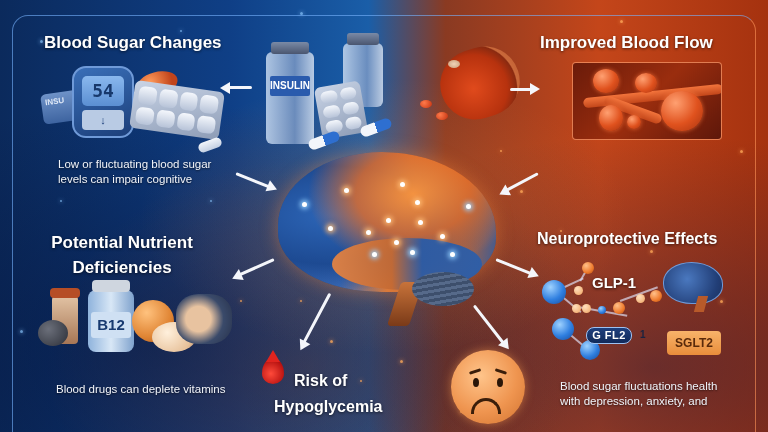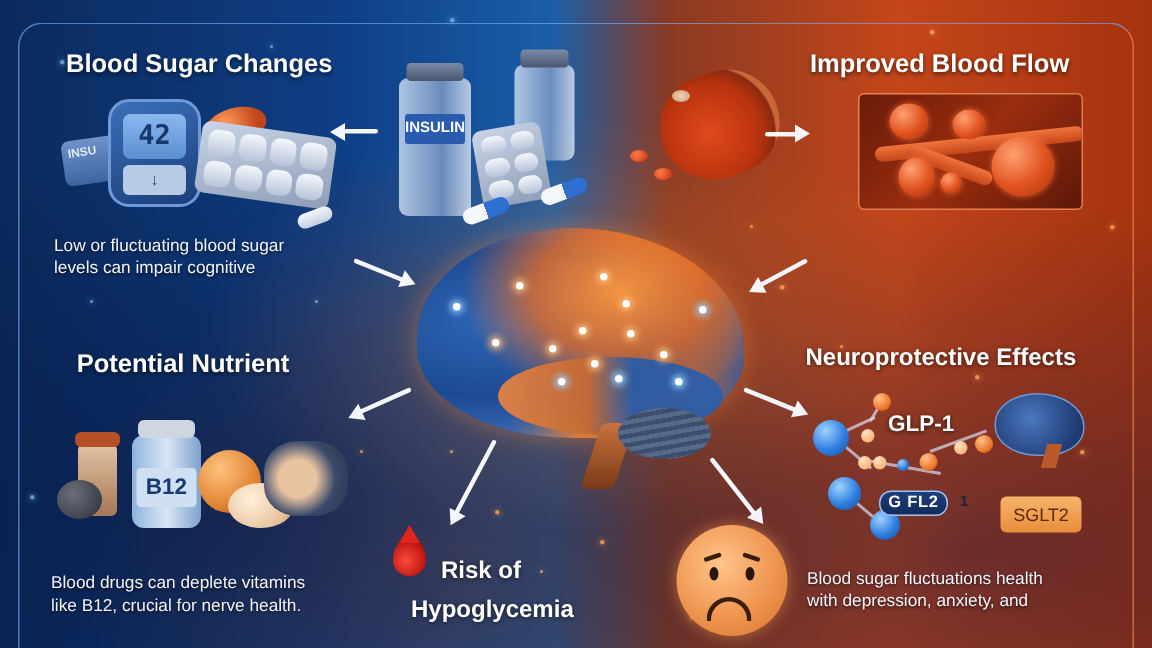--- a/index.html
+++ b/index.html
@@ -32,20 +32,21 @@
   .particles span.b { background: rgba(140,200,255,0.7); box-shadow: 0 0 4px rgba(140,200,255,0.9); }
 
   .title {
     position: absolute; font-weight: bold; color: #fff;
     text-shadow: 0 1px 3px rgba(0,0,0,0.6);
     white-space: nowrap;
   }
   .desc {
     position: absolute; font-size: 11.5px; line-height: 15px; color: #f1f4fa;
     text-shadow: 0 1px 2px rgba(0,0,0,0.6);
+    margin-left: 22px;
   }
 
   
   .glucometer {
     position: absolute; left: 72px; top: 66px; width: 62px; height: 72px;
     border-radius: 14px; background: linear-gradient(160deg,#3a6fb8,#1c3f7a);
     border: 2px solid #6f9ad8;
   }
   .glucometer .screen {
     position: absolute; left: 8px; top: 8px; width: 42px; height: 30px;
@@ -174,21 +175,21 @@
   .glp-label { position:absolute; left:592px; top:274px; font-size:15px; font-weight:bold; color:#fff; text-shadow:0 1px 3px rgba(0,0,0,0.7); }
   .gfl2 {
     position:absolute; left:586px; top:327px; width:46px; height:17px;
     background: linear-gradient(#1e3f7d,#112a5a); border: 1.5px solid #9ec1f0; border-radius: 8px;
     color:#fff; font-weight:bold; font-size:11px; text-align:center; line-height:14px; letter-spacing: 0.5px;
   }
   .gfl2-1 { position:absolute; left:640px; top:329px; font-size:10px; color:#1a2340; font-weight:bold; }
   .sglt2 {
     position:absolute; left:667px; top:331px; width:54px; height:24px;
     background: linear-gradient(#f8b36a,#e98d3b); border-radius: 4px;
-    color:#5a2a0a; font-size:12px; text-align:center; line-height:24px;
+    color:#5a2a0a; font-size:12px; text-align:center; line-height:24px;font-weight:bold;
   }
   .mini-brain {
     position:absolute; left:663px; top:262px; width:60px; height:42px;
     border-radius: 50% 55% 45% 50%;
     background: radial-gradient(circle at 40% 40%, #4a78bf, #223f78 70%, #1a2f5c);
     border: 1px solid #6f9ad8;
   }
   .mini-stem { position:absolute; left:696px; top:296px; width:10px; height:16px; background:#b85a2a; transform:skewX(-15deg); }
 
   
@@ -239,21 +240,21 @@
   <span style="left:720px;top:300px;width:3px;height:3px"></span>
   <span style="left:650px;top:250px;width:3px;height:3px"></span>
   <span style="left:460px;top:410px;width:3px;height:3px"></span>
   <span style="left:500px;top:150px;width:2px;height:2px"></span>
 </div>
 
 <div>
   <div class="title" style="left:44px;top:33px;font-size:17px">Blood Sugar Changes</div>
   <div class="insulin-card"><span>INSU</span></div>
   <div class="glucometer">
-    <div class="screen">42</div>
+    <div class="screen">54</div>
     <div class="btn">↓</div>
   </div>
   <div class="pill-orange" style="left:136px;top:72px;width:42px;height:24px;transform:rotate(-15deg)"></div>
   <div class="blister" style="left:132px;top:86px;width:90px;height:48px;grid-template-columns:repeat(4,1fr);transform:rotate(8deg)">
     <i></i>
       <i></i>
       <i></i>
       <i></i>
       <i></i>
       <i></i>
@@ -332,35 +333,35 @@
 <div class="arrow" style="left:236px;top:172px;width:38px;transform:rotate(22deg)"></div>
 <div class="arrow" style="left:538px;top:172px;width:38px;transform:rotate(152deg)"></div>
 <div class="arrow" style="left:274px;top:258px;width:40px;transform:rotate(156deg)"></div>
 <div class="arrow" style="left:496px;top:258px;width:40px;transform:rotate(22deg)"></div>
 <div class="arrow" style="left:330px;top:292px;width:58px;transform:rotate(118deg)"></div>
 <div class="arrow" style="left:474px;top:304px;width:50px;transform:rotate(52deg)"></div>
 
 <div>
   <div class="title" style="left:32px;top:230px;font-size:17px;text-align:center;width:180px;line-height:25px">
     <div>Potential Nutrient</div>
+    <div>Deficiencies</div>
   </div>
   <div class="jar">
       <div class="lid"></div>
     </div>
   <div class="egg" style="left:38px;top:320px;width:30px;height:26px;background:radial-gradient(circle at 35% 35%,#6b6f7a,#2c2f38)"></div>
   <div class="b12">
     <div class="cap"></div>
     <div class="lbl">B12</div>
   </div>
   <div class="egg" style="left:132px;top:300px;width:42px;height:42px;background:radial-gradient(circle at 35% 30%,#ffc27e,#e08534 60%,#a9561b)"></div>
   <div class="egg" style="left:152px;top:322px;width:44px;height:30px;background:radial-gradient(circle at 35% 35%,#fff0dc,#e7c19a 70%,#b88a62)"></div>
   <div class="egg" style="left:176px;top:294px;width:56px;height:50px;border-radius:40%;background:radial-gradient(circle at 40% 50%,#e8c3a0 30%,#3a4a6a 60%,#27314a)"></div>
   <div class="desc" style="left:34px;top:382px;width:220px">
     <div>Blood drugs can deplete vitamins</div>
-    <div>like B12, crucial for nerve health.</div>
   </div>
 </div>
 
 <div>
   <div class="drop"></div>
   <div class="title" style="left:294px;top:372px;font-size:16px">Risk of</div>
   <div class="title" style="left:274px;top:398px;font-size:16px">Hypoglycemia</div>
 </div>
 
 <div class="face">

